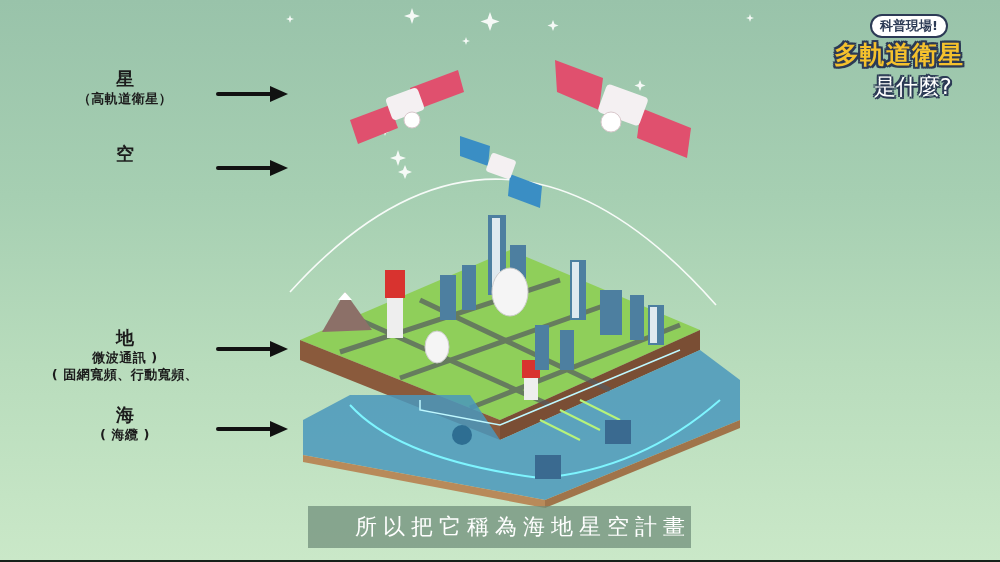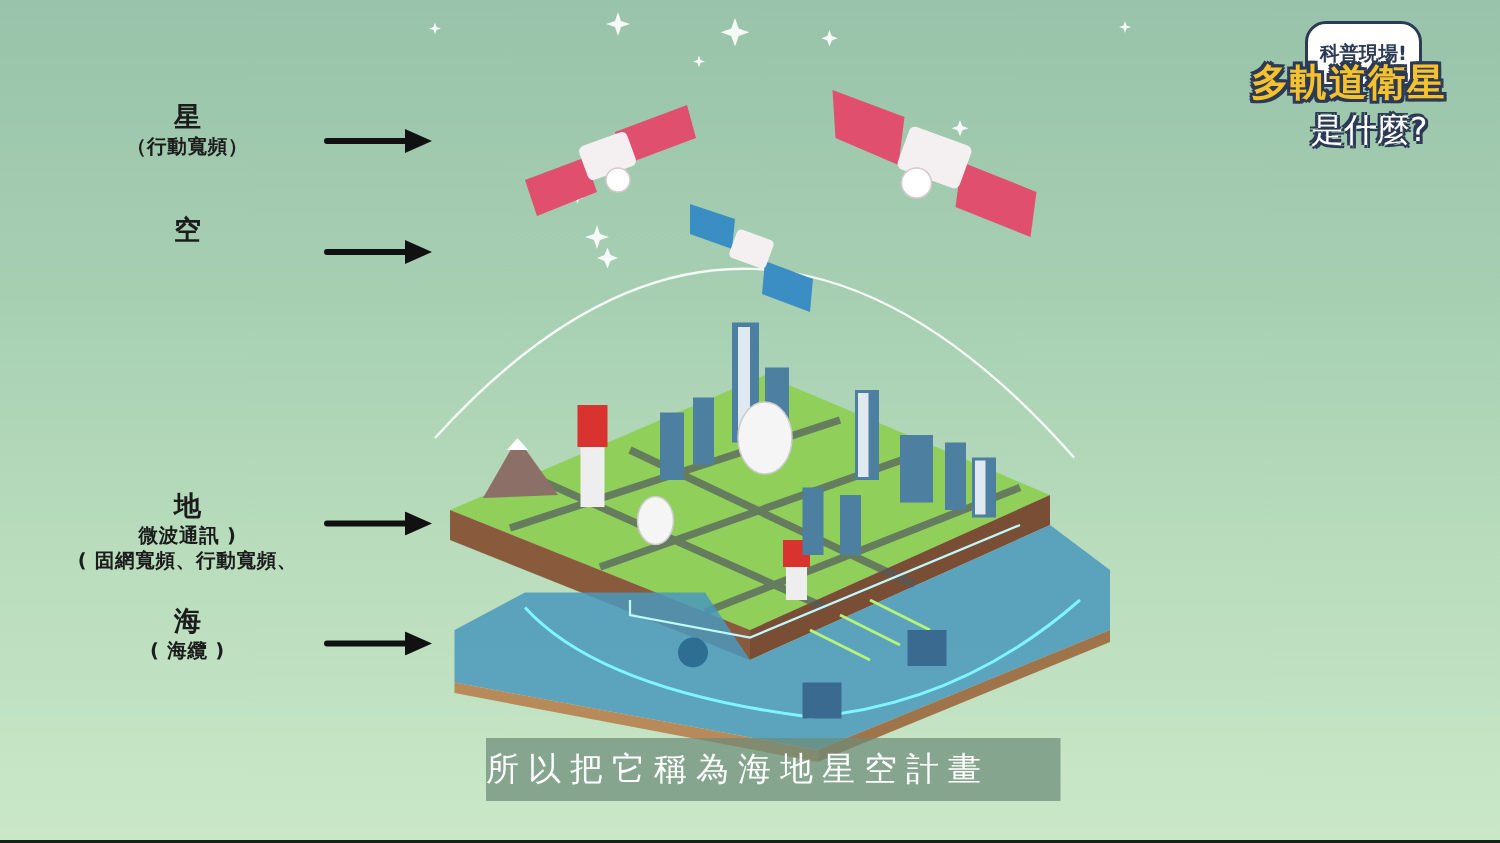--- a/index.html
+++ b/index.html
@@ -14,29 +14,29 @@
   .label-group { position:absolute; text-align:center; color:#1c1c1c; }
   .label-main { font-size:18px; font-weight:bold; line-height:22px; }
   .label-sub { font-size:13px; font-weight:bold; line-height:17px; letter-spacing:0.5px; }
   .arrow { position:absolute; width:72px; height:16px; }
 
   .right-caption {
     position:absolute; left:742px; top:230px; font-size:18px; font-weight:bold;
     color:#1c1c1c; letter-spacing:5px;
   }
   .subtitle-box {
-    position:absolute; left:308px; top:492px; width:383px; height:42px;
+    position:absolute; left:308px; top:506px; width:383px; height:42px;
     background: rgba(110,140,120,0.72);
-    display:flex; align-items:center; justify-content:flex-start;margin-left:16px;
+    display:flex; align-items:center; justify-content:flex-end;
   }
   .subtitle-text { color:#ffffff; font-size:22px; letter-spacing:6px; }
 
   .logo { position:absolute; left:830px; top:8px; width:160px; height:92px; }
   .logo-bubble {
-    position:absolute; left:40px; top:6px; padding:11px 8px; background:#fff;
+    position:absolute; left:40px; top:6px; padding:1px 8px; background:#fff;
     border:2px solid #2c3a55; border-radius:14px; font-size:13px; font-weight:bold; color:#2c3a55;
   }
   .logo-title {
     position:absolute; left:4px; top:30px; font-size:25px; font-weight:bold; color:#f5c12d;
     letter-spacing:1px;
     text-shadow: 2px 0 #2c3a55, -2px 0 #2c3a55, 0 2px #2c3a55, 0 -2px #2c3a55, 2px 2px #2c3a55, -2px -2px #2c3a55, 2px -2px #2c3a55, -2px 2px #2c3a55;
   }
   .logo-sub {
     position:absolute; left:44px; top:64px; font-size:22px; font-weight:normal; color:#ffffff;
     text-shadow: 2px 0 #2c3a55, -2px 0 #2c3a55, 0 2px #2c3a55, 0 -2px #2c3a55, 2px 2px #2c3a55, -2px -2px #2c3a55;
@@ -132,21 +132,21 @@
       <g fill="#3a6a90">
         <rect x="535" y="455" width="26" height="24"></rect>
         <rect x="605" y="420" width="26" height="24"></rect>
       </g>
       <circle cx="462" cy="435" r="10" fill="#2e6e92"></circle>
     </g>
   </svg>
 
   <div class="label-group" style="left:60px; top:68px; width:130px;">
     <div class="label-main">星</div>
-    <div class="label-sub">（行動寬頻）</div>
+    <div class="label-sub">（高軌道衛星）</div>
   </div>
   <svg class="arrow" style="left:216px; top:86px;" viewBox="0 0 72 16">
     <rect x="0" y="6" width="56" height="4" rx="2" fill="#111"></rect>
     <polygon points="54,0 72,8 54,16" fill="#111"></polygon>
   </svg>
 
   <div class="label-group" style="left:50px; top:143px; width:150px;">
     <div class="label-main">空</div>
   </div>
   <svg class="arrow" style="left:216px; top:160px;" viewBox="0 0 72 16">

